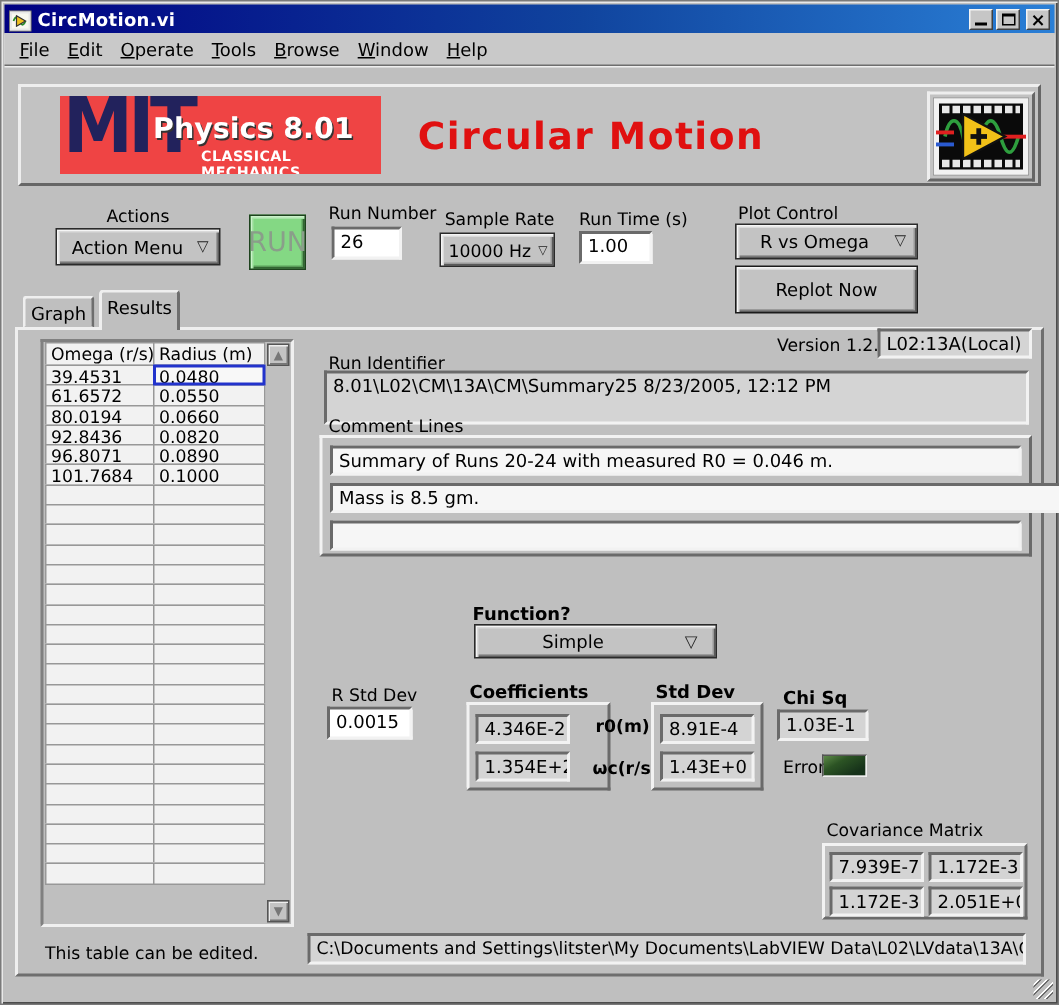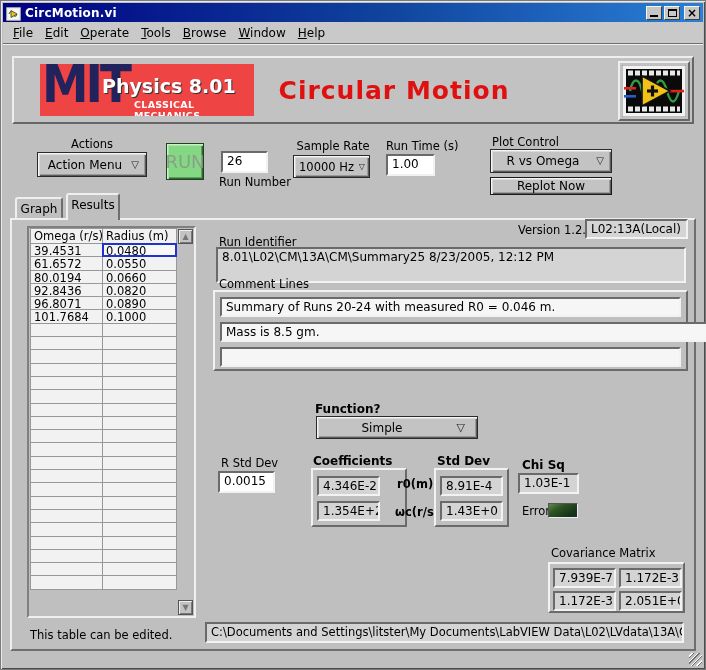--- a/index.html
+++ b/index.html
@@ -201,38 +201,38 @@
   </div>
 
   <div class="lbl" style="left:37px; top:137px; width:110px; text-align:center;">Actions</div>
   <div class="dropdown" style="left:37px; top:152px; width:110px; height:25px;">
     <span style="margin-right:14px;">Action Menu</span>
     <span class="dd-arrow">▽</span>
   </div>
 
   <div class="run-btn">RUN</div>
 
-  <div class="lbl" style="left:219px; top:135px;margin-top:40px;">Run Number</div>
+  <div class="lbl" style="left:219px; top:135px;">Run Number</div>
   <div class="inputbox sunken" style="left:221px; top:151px; width:47px; height:22px;">26</div>
 
   <div class="lbl" style="left:295px; top:139px; width:76px; text-align:center;">Sample Rate</div>
   <div class="dropdown" style="left:293px; top:155px; width:77px; height:23px; font-size:11.5px;">
     <span style="margin-right:10px;">10000 Hz</span>
     <span class="dd-arrow" style="right:4px; font-size:8px;">▽</span>
   </div>
 
   <div class="lbl" style="left:386px; top:139px;">Run Time (s)</div>
   <div class="inputbox sunken" style="left:386px; top:154px; width:49px; height:22px;">1.00</div>
 
   <div class="lbl" style="left:492px; top:135px;">Plot Control</div>
   <div class="dropdown" style="left:490px; top:149px; width:122px; height:24px;">
     <span style="margin-right:16px;text-align:center;">R vs Omega</span>
     <span class="dd-arrow">▽</span>
   </div>
-  <div class="btn" style="left:490px; top:177px; width:122px; height:18px;">Replot Now</div>
+  <div class="btn" style="left:490px; top:177px; width:122px; height:32px;">Replot Now</div>
 
   <div class="tab graph">Graph</div>
   <div class="tab results">Results</div>
   <div class="tab-panel"></div>
 
   <div class="table-frame">
     <div class="thead-wrap thead">
       <div class="trow">
         <div class="tcell c0">Omega (r/s)</div>
         <div class="tcell c1">Radius (m)</div>

